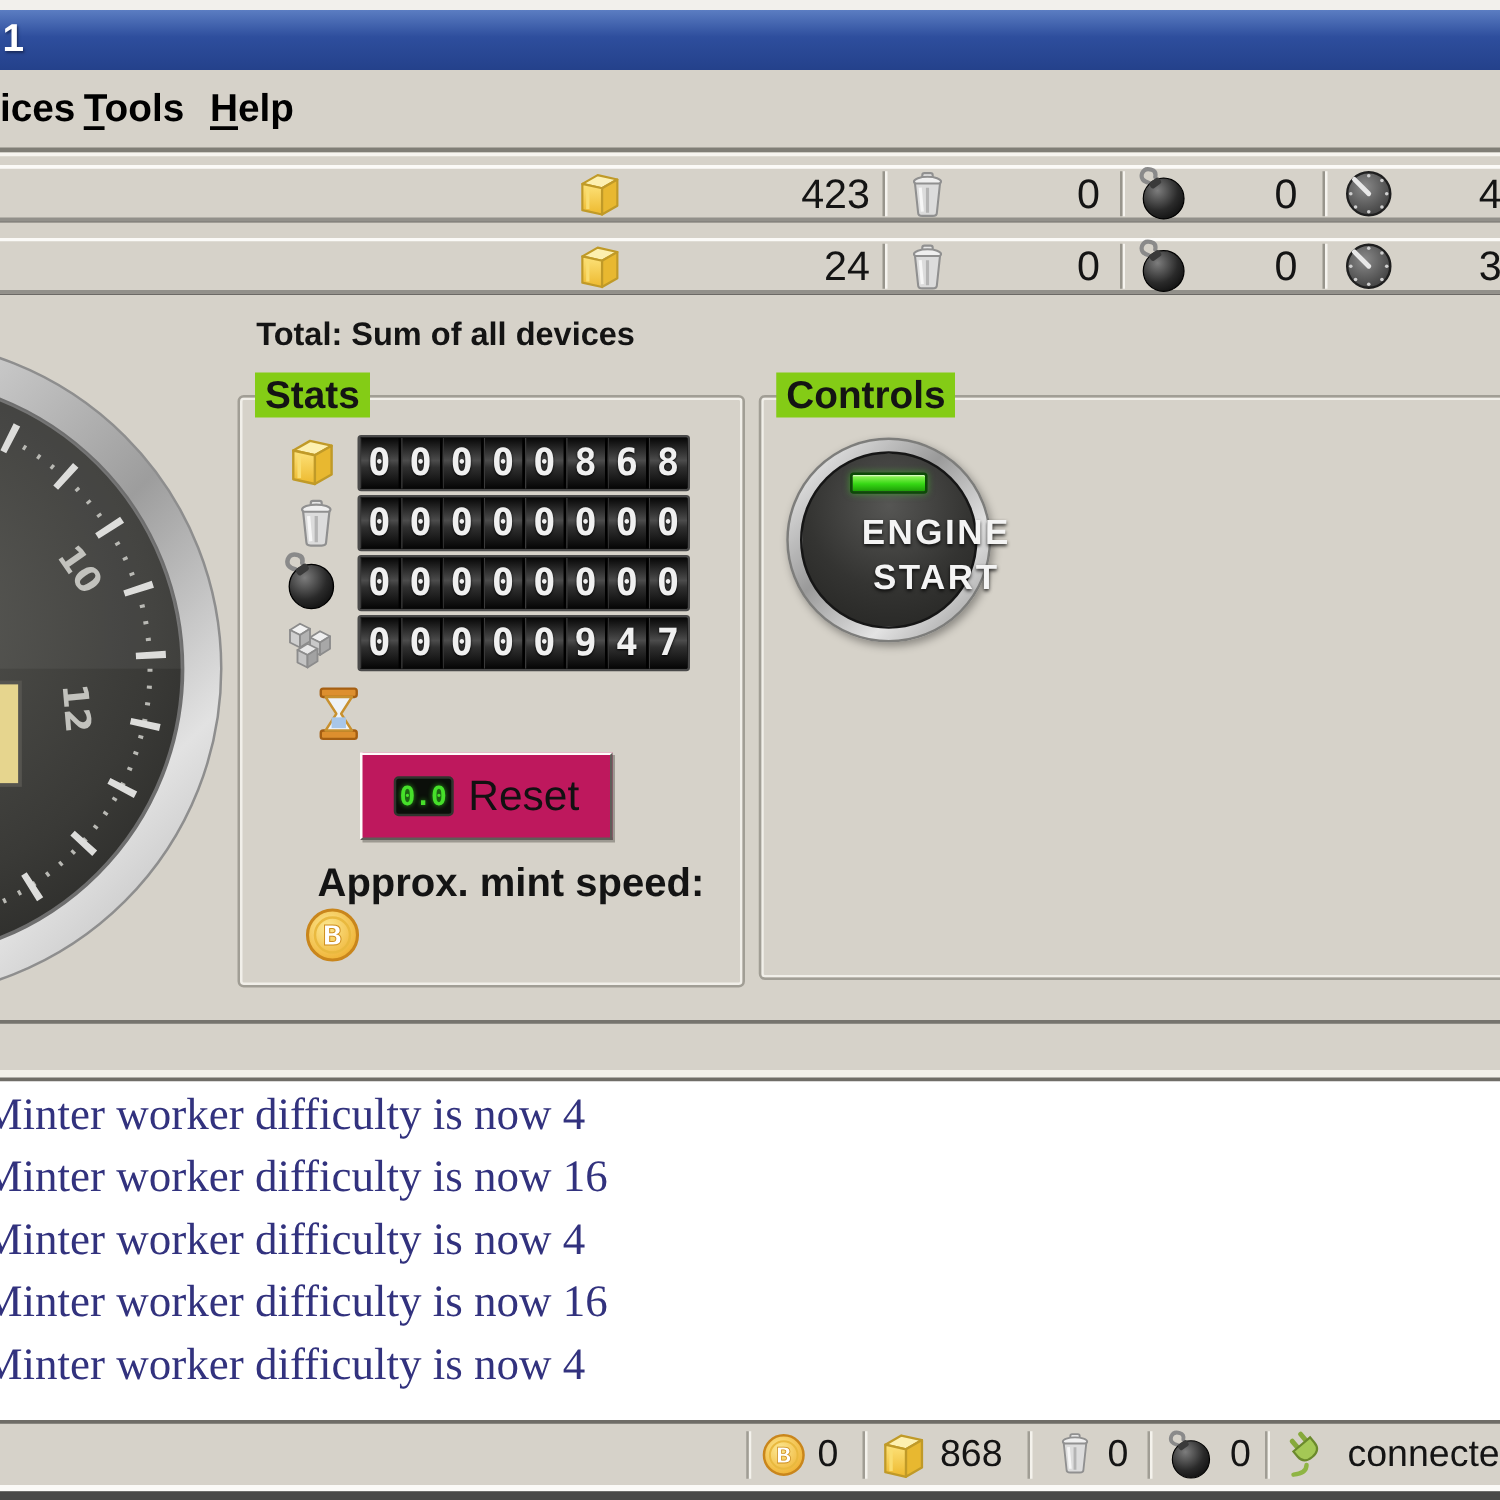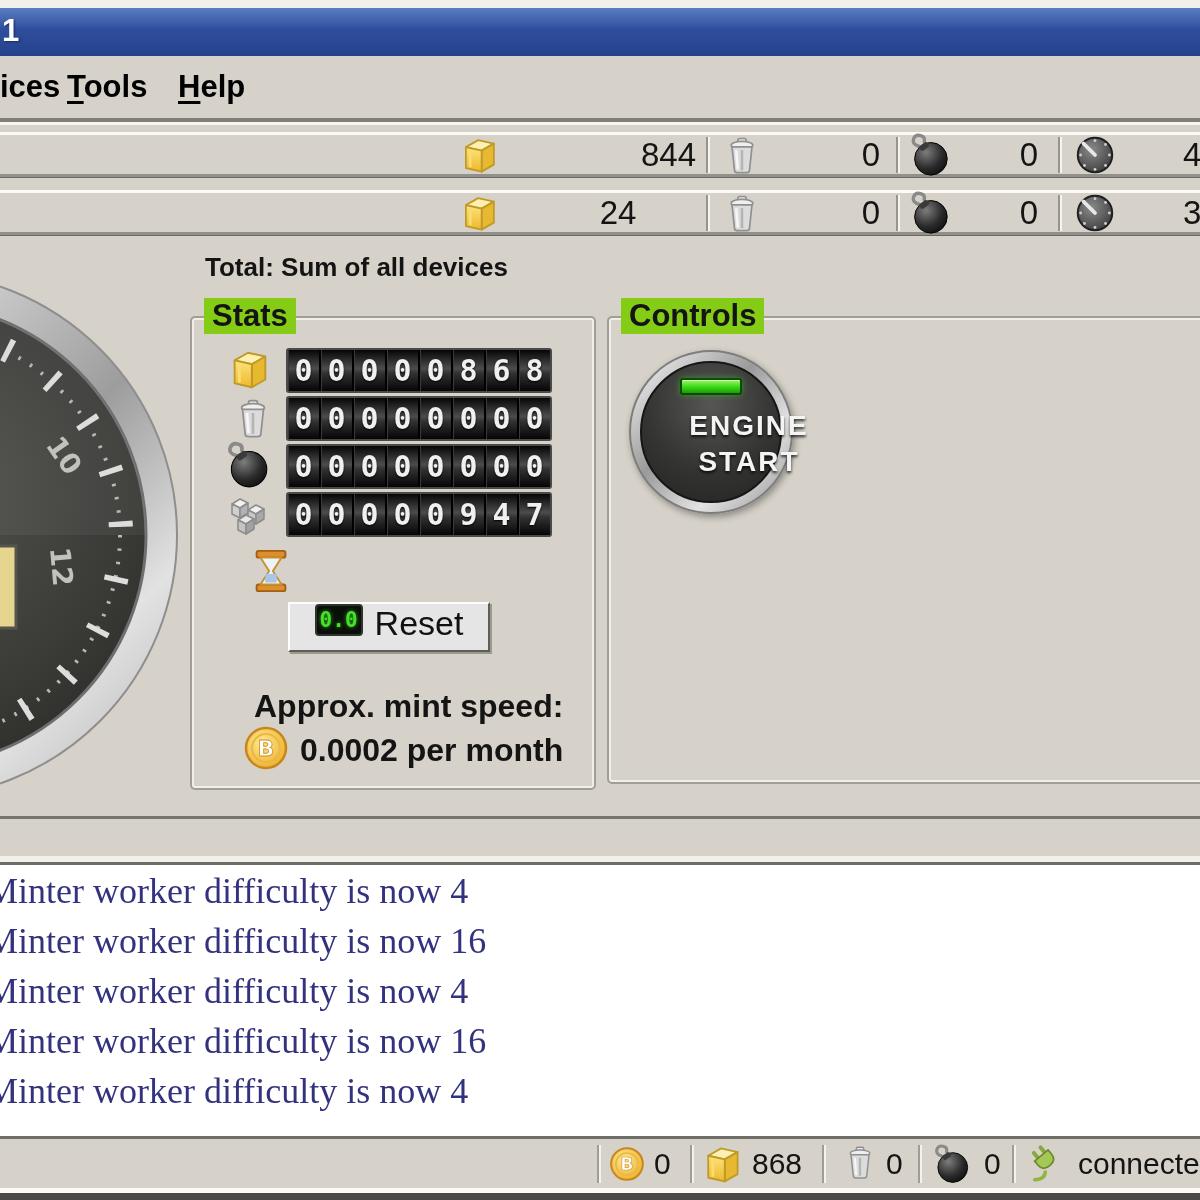--- a/index.html
+++ b/index.html
@@ -54,25 +54,25 @@
   .odo-cell {
     width:33px; height:41px; flex:0 0 auto;
     background:linear-gradient(180deg,#060606 0%, #4c4c4c 45%, #303030 58%, #050505 100%);
     border-right:2px solid #000; box-shadow:inset 1px 0 0 #3a3a3a;
     font-family:"DejaVu Sans Mono", monospace; font-size:30px; font-weight:bold;
     color:#f0f0f0; text-align:center; line-height:41px; text-shadow:0 1px 2px #000;
   }
   .stat-text { position:absolute; font-size:32px; font-weight:600; color:#141414; }
 
   .reset-btn {
-    position:absolute; left:96px; top:284px; width:202px; height:50px;
-    background:#e5e5e5; border-top:2px solid #fefdfb; border-left:2px solid #fefdfb;
+    position:absolute; left:96px; top:284px; width:202px; height:70px;
+    background:#be185d; border-top:2px solid #fefdfb; border-left:2px solid #fefdfb;
     border-right:2px solid #5f5d58; border-bottom:2px solid #5f5d58;
     box-shadow:2px 2px 0 rgba(70,68,62,.4);
-    display:flex; justify-content:center; gap:12px; cursor:pointer;
+    display:flex; align-items:center; justify-content:center; gap:12px; cursor:pointer;
   }
   .lcd {
     width:48px; height:32px; background:#0b0f0a; border:2px solid #30342e; border-radius:4px;
     font-family:"DejaVu Sans Mono", monospace; font-size:21px; font-weight:bold;
     color:#46e02a; text-align:center; line-height:28px; text-shadow:0 0 4px #2fae1c;
   }
   .reset-label { font-size:34px; color:#111; }
 
   
   .engine-btn {
@@ -213,31 +213,31 @@
 
   <div class="top-strip"></div>
 
   <div class="titlebar">
     <span class="title-text">1</span>
   </div>
 
   <div class="menubar">
     <span class="menu-item" style="left:0;"><span class="u"></span><span>ices</span></span>
     <span class="menu-item" style="left:67px;"><span class="u">T</span><span>ools</span></span>
-    <span class="menu-item" style="left:178px;"><span class="u">H</span><span>elp</span></span>
+    <span class="menu-item" style="left:168px;"><span class="u">H</span><span>elp</span></span>
   </div>
 
   <div class="hsep-dark" style="top:118px;"></div>
   <div class="hsep-light" style="top:122px;"></div>
 
   <div class="device-row" style="top:132px;">
     <svg class="ic" style="left:458px;top:2px;width:42px;height:42px">
         <use href="#sym-coins"></use>
       </svg>
-    <div class="rv" style="left:540px;width:156px;">844</div>
+    <div class="rv" style="left:540px;width:156px;">423</div>
     <div class="vsep" style="left:706px;"></div>
     <svg class="ic" style="left:722px;top:4px;width:40px;height:40px">
         <use href="#sym-trash"></use>
       </svg>
     <div class="rv" style="left:772px;width:108px;">0</div>
     <div class="vsep" style="left:896px;"></div>
     <svg class="ic" style="left:906px;top:0;width:46px;height:46px">
         <use href="#sym-bomb"></use>
       </svg>
     <div class="rv" style="left:942px;width:96px;">0</div>
@@ -245,21 +245,21 @@
     <svg class="ic" style="left:1072px;top:0;width:46px;height:46px">
         <use href="#sym-knob"></use>
       </svg>
     <div class="rv lv" style="left:1183px;width:40px;">4</div>
   </div>
 
   <div class="device-row" style="top:190px;">
     <svg class="ic" style="left:458px;top:2px;width:42px;height:42px">
         <use href="#sym-coins"></use>
       </svg>
-    <div class="rv" style="left:540px;width:156px;text-align:center;">24</div>
+    <div class="rv" style="left:540px;width:156px;">24</div>
     <div class="vsep" style="left:706px;"></div>
     <svg class="ic" style="left:722px;top:4px;width:40px;height:40px">
         <use href="#sym-trash"></use>
       </svg>
     <div class="rv" style="left:772px;width:108px;">0</div>
     <div class="vsep" style="left:896px;"></div>
     <svg class="ic" style="left:906px;top:0;width:46px;height:46px">
         <use href="#sym-bomb"></use>
       </svg>
     <div class="rv" style="left:942px;width:96px;">0</div>
@@ -362,21 +362,20 @@
 
     <div class="reset-btn">
       <span class="lcd">0.0</span>
       <span class="reset-label">Reset</span>
     </div>
 
     <div class="stat-text" style="left:62px;top:370px;">Approx. mint speed:</div>
     <svg class="ic" style="left:50px;top:406px;width:48px;height:48px">
         <use href="#sym-bitcoin"></use>
       </svg>
-    <div class="stat-text" style="left:108px;top:414px;">0.0002 per month</div>
   </div>
 
   <div class="groupbox controls-box">
     <span class="gb-label">Controls</span>
     <div class="engine-btn">
       <div class="engine-inner"></div>
       <div class="led-bar"></div>
       <div class="engine-text" style="top:58px;">ENGINE</div>
       <div class="engine-text" style="top:94px;">START</div>
     </div>

